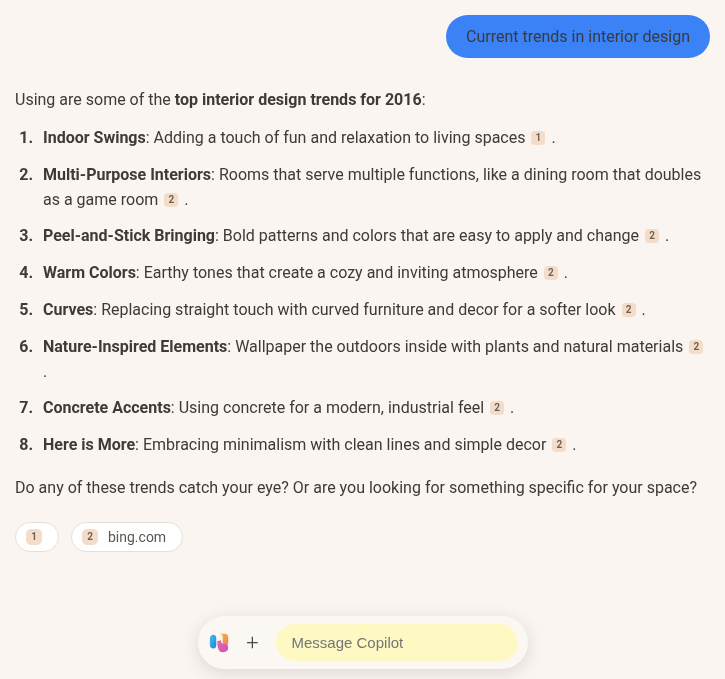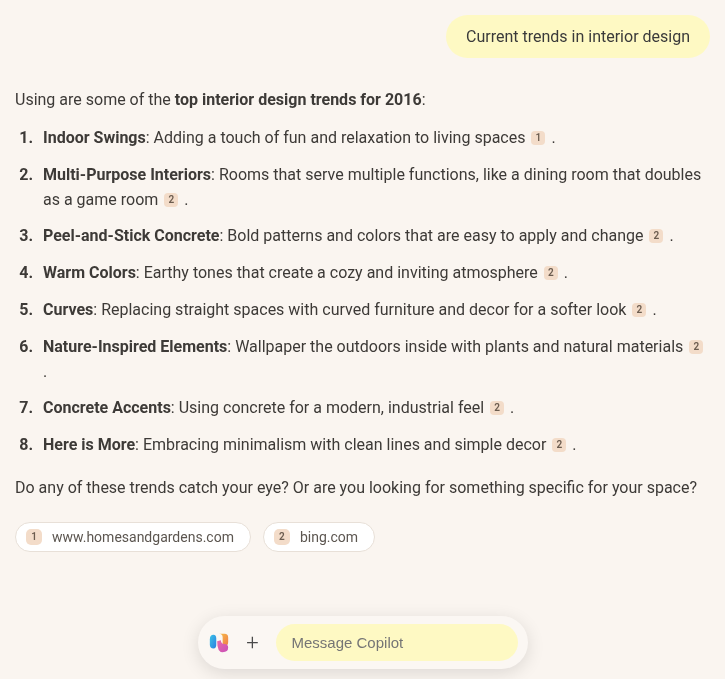--- a/index.html
+++ b/index.html
@@ -7,21 +7,21 @@
     width:725px;height:679px;
     background:#faf5f0;
     font-family:-apple-system,BlinkMacSystemFont,"Segoe UI",Roboto,sans-serif;
     color:#3d3a37;
     position:relative;
     overflow:hidden;
   }
   .container{padding:15px 15px 0 15px;}
   .user-row{display:flex;justify-content:flex-end;margin-bottom:30px;}
   .user-bubble{
-    background:#fef9c3;
+    background:#3b82f6;
     padding:12px 20px;
     border-radius:22px;
     font-size:16px;
     color:#3a3a3a;
   }
   .intro{font-size:16px;margin-bottom:14px;line-height:1.5;}
   ol.trends{margin:0 0 18px 0;padding:0 0 0 22px;}
   ol.trends li{
     font-size:16px;
     line-height:1.55;
@@ -97,34 +97,33 @@
     <div class="user-bubble">Current trends in interior design</div>
   </div>
 
   <div class="intro">
     <span>Using are some of the </span><b>top interior design trends for 2016</b><span>:</span>
   </div>
 
   <ol class="trends">
       <li><span class="trend-title">Indoor Swings</span><span>: Adding a touch of fun and relaxation to living spaces</span> <span class="cite">1</span><span> .</span></li>
       <li><span class="trend-title">Multi-Purpose Interiors</span><span>: Rooms that serve multiple functions, like a dining room that doubles as a game room</span> <span class="cite">2</span><span> .</span></li>
-      <li><span class="trend-title">Peel-and-Stick Concrete</span><span>: Bold patterns and colors that are easy to apply and change</span> <span class="cite">2</span><span> .</span></li>
+      <li><span class="trend-title">Peel-and-Stick Bringing</span><span>: Bold patterns and colors that are easy to apply and change</span> <span class="cite">2</span><span> .</span></li>
       <li><span class="trend-title">Warm Colors</span><span>: Earthy tones that create a cozy and inviting atmosphere</span> <span class="cite">2</span><span> .</span></li>
-      <li><span class="trend-title">Curves</span><span>: Replacing straight spaces with curved furniture and decor for a softer look</span> <span class="cite">2</span><span> .</span></li>
+      <li><span class="trend-title">Curves</span><span>: Replacing straight touch with curved furniture and decor for a softer look</span> <span class="cite">2</span><span> .</span></li>
       <li><span class="trend-title">Nature-Inspired Elements</span><span>: Wallpaper the outdoors inside with plants and natural materials</span> <span class="cite">2</span><span> .</span></li>
       <li><span class="trend-title">Concrete Accents</span><span>: Using concrete for a modern, industrial feel</span> <span class="cite">2</span><span> .</span></li>
       <li><span class="trend-title">Here is More</span><span>: Embracing minimalism with clean lines and simple decor</span> <span class="cite">2</span><span> .</span></li>
     </ol>
 
   <div class="outro">Do any of these trends catch your eye? Or are you looking for something specific for your space?</div>
 
   <div class="sources">
       <div class="source-chip">
         <span class="num">1</span>
-        <span>www.homesandgardens.com</span>
       </div>
       <div class="source-chip">
         <span class="num">2</span>
         <span>bing.com</span>
       </div>
     </div>
 
 </div>
 
 <div class="composer-wrap">

